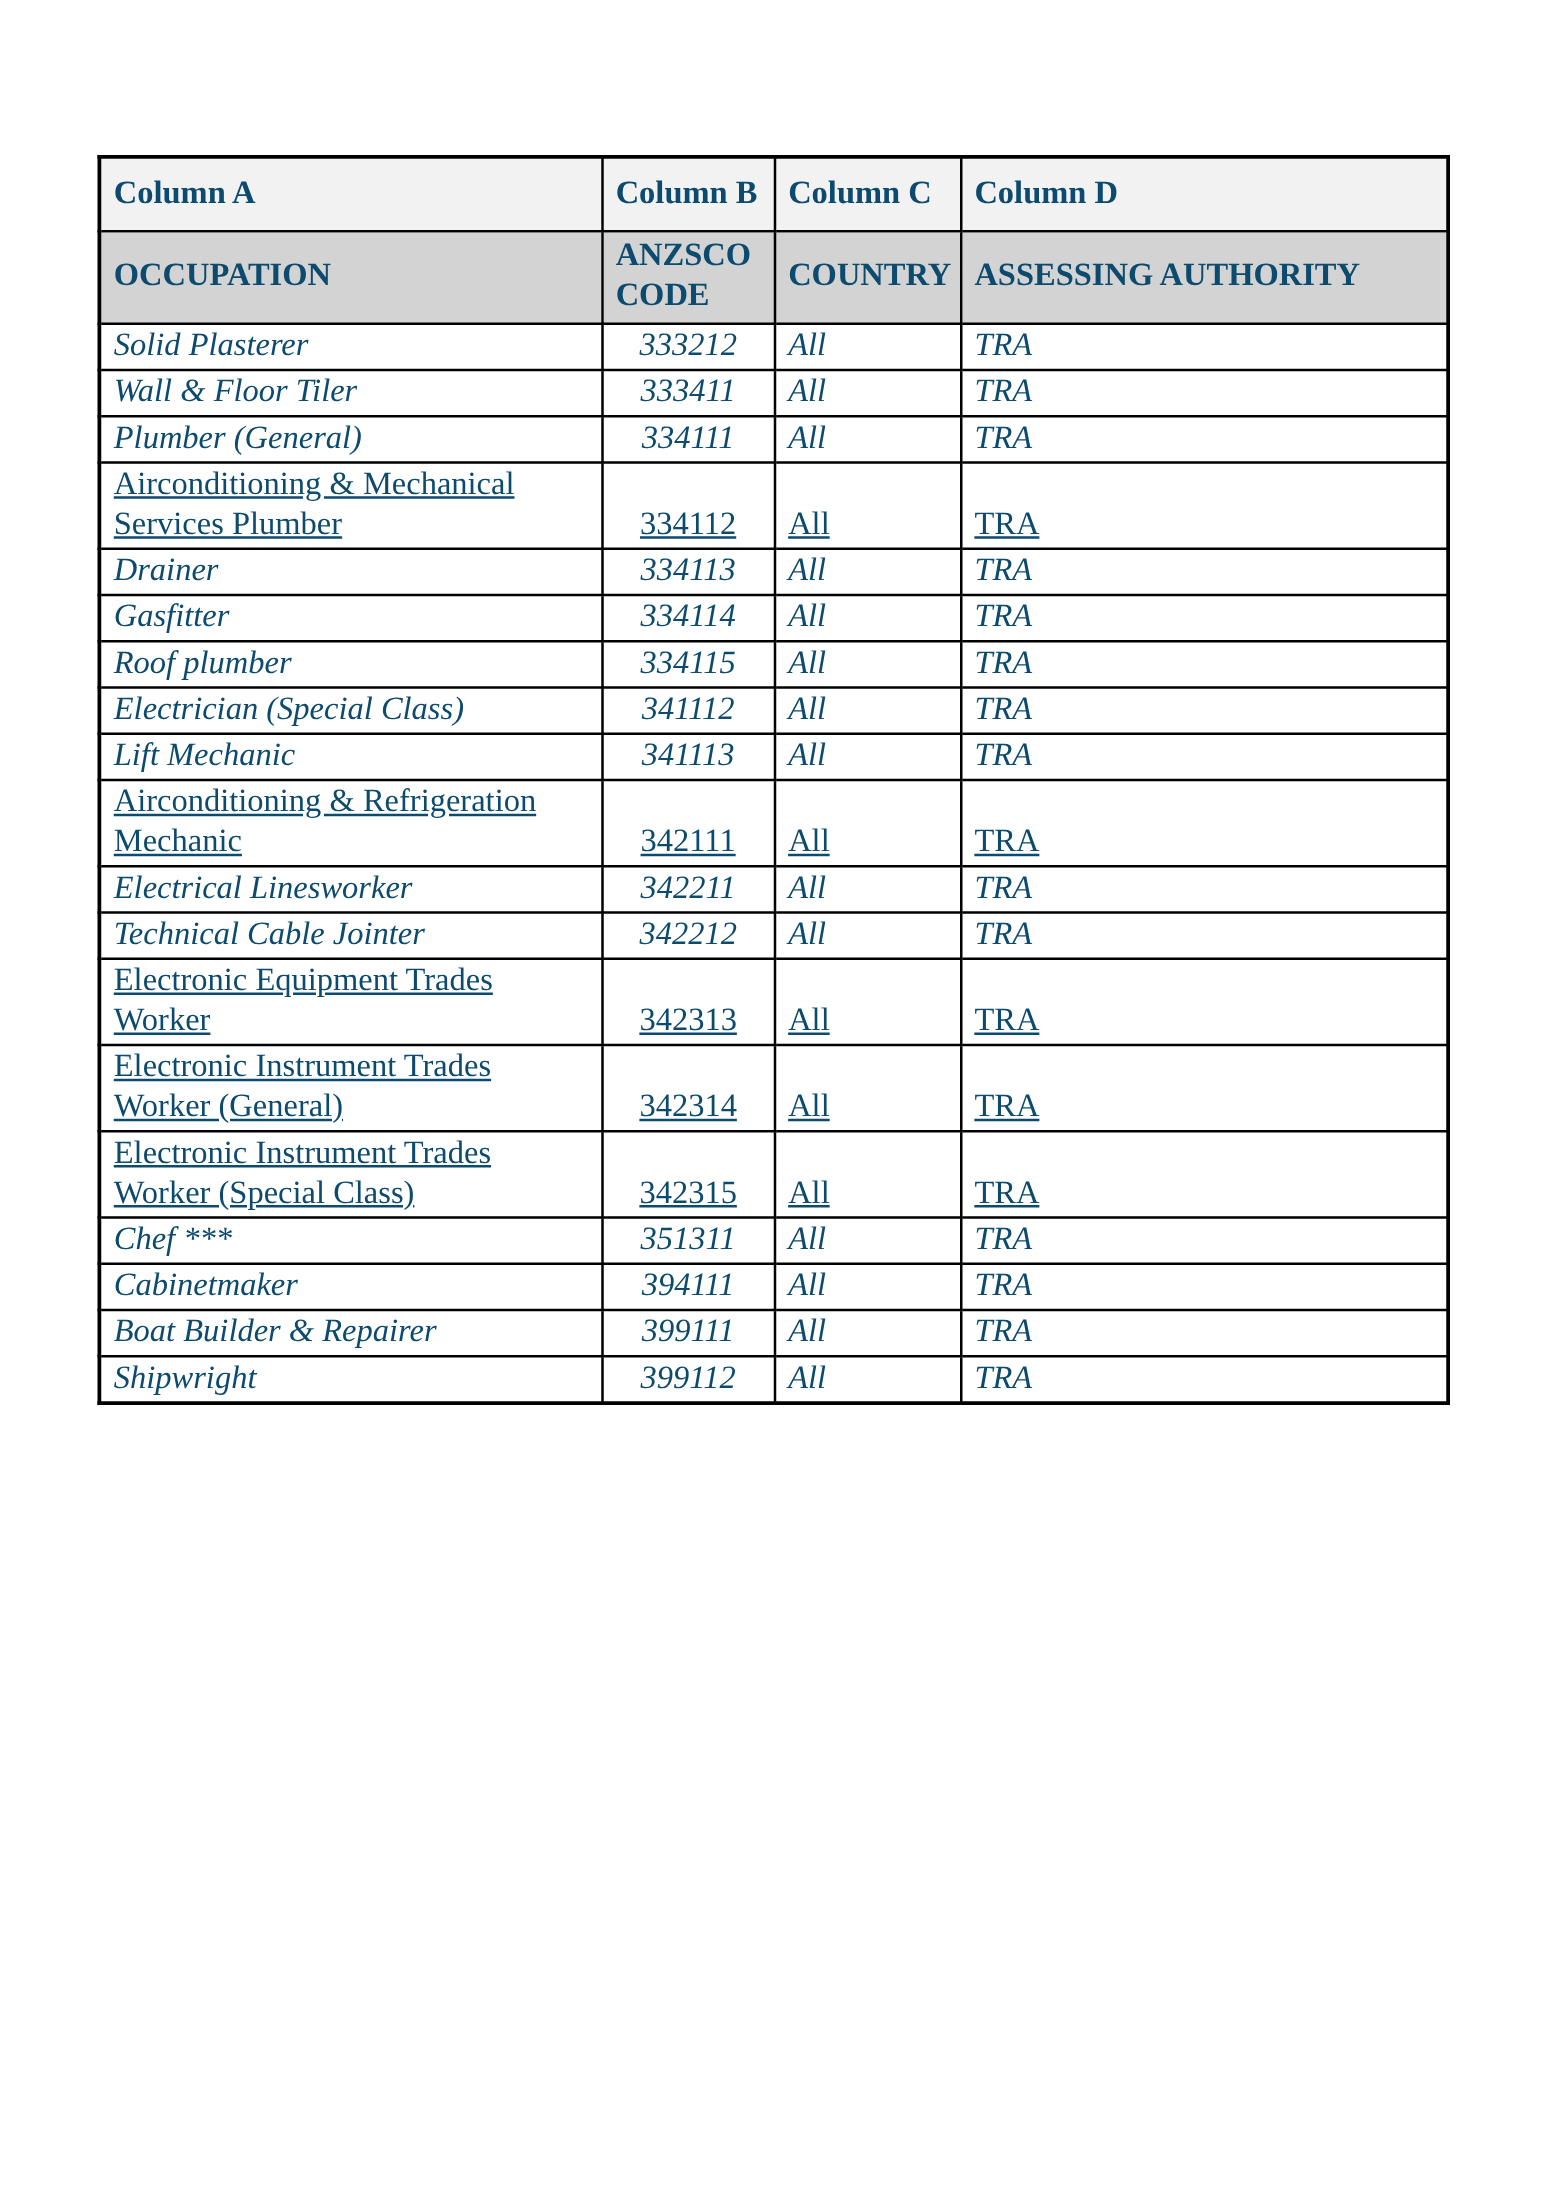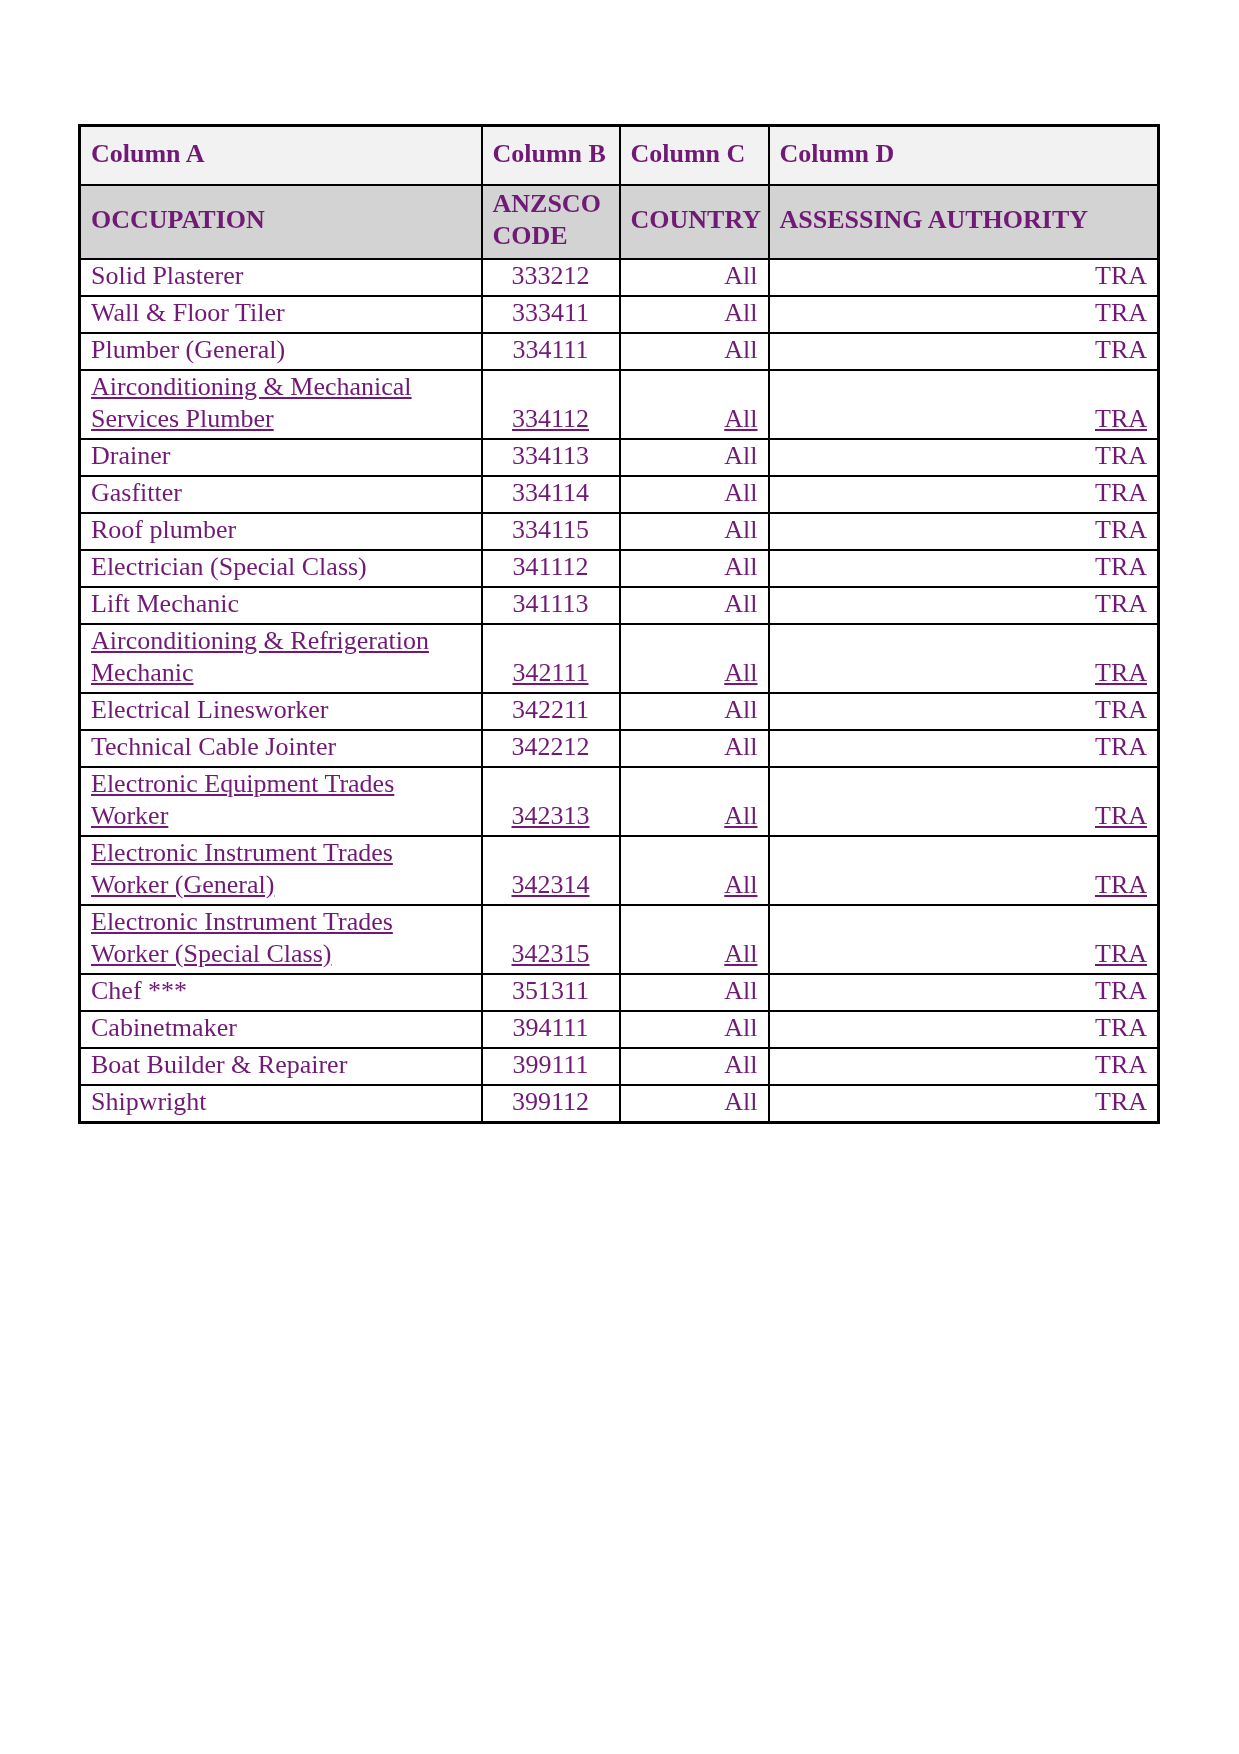--- a/index.html
+++ b/index.html
@@ -3,21 +3,21 @@
 <meta charset="utf-8">
 <style>
   * { margin: 0; padding: 0; box-sizing: border-box; }
   html, body { background: #ffffff; }
   .page {
     position: relative;
     width: 1239px;
     height: 1754px;
     background: #ffffff;
     font-family: "Liberation Serif", "DejaVu Serif", serif;
-    color: #701a75;
+    color: #0c4a6e;
   }
   table.occ-table {
     position: absolute;
     left: 78px;
     top: 124px;
     width: 1079px;
     border-collapse: collapse;
     table-layout: fixed;
     border: 3px solid #000000;
   }
@@ -39,34 +39,34 @@
   
   tr.field-head { height: 74px; }
   tr.field-head th {
     background: #d3d3d3;
     font-weight: bold;
     text-align: left;
     vertical-align: middle;
     white-space: pre-line;
   }
   
-  tr.row-single { height: 35px; }
+  tr.row-single { height: 35px; font-style: italic; }
   tr.row-double { height: 69px; text-decoration: underline; }
   td.occ {
     text-align: left;
     vertical-align: bottom;
     white-space: pre-line;
   }
   td.code {
     text-align: center;
     vertical-align: bottom;
     margin-top: 24px;
   }
   td.country, td.authority {
-    text-align: right;
+    text-align: left;
     vertical-align: bottom;
   }
 </style>
 </head>
 <body>
 
 <div class="page">
   <table class="occ-table">
     <colgroup>
       <col style="width:402px">

